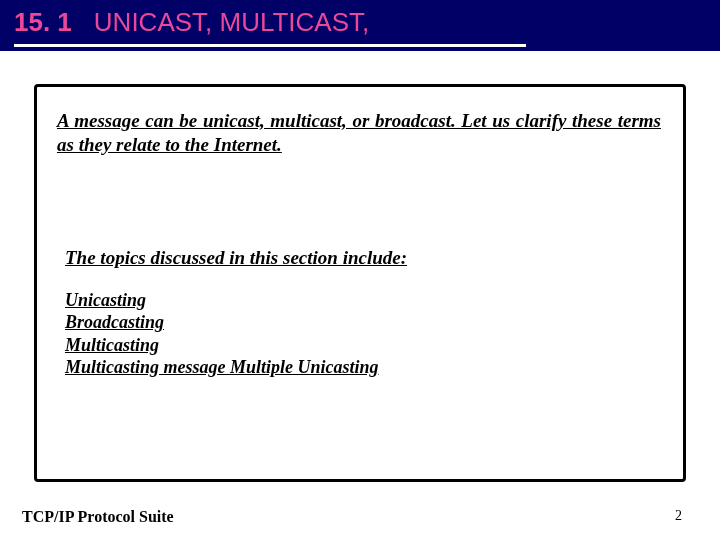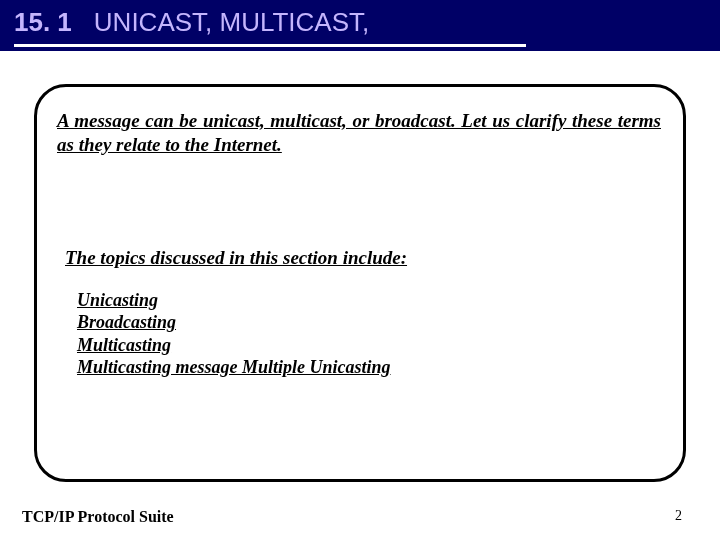--- a/index.html
+++ b/index.html
@@ -6,21 +6,21 @@
   body {
     width: 720px;
     height: 540px;
     background: #fff;
     position: relative;
     font-family: Arial, Helvetica, sans-serif;
     overflow: hidden;
   }
   .header {
     background: #000066;
-    color: #c4b5fd;
+    color: #ec4899;
     padding: 8px 4px 4px 0;
     position: relative;
   }
   .header-inner {
     display: flex;
     align-items: flex-start;
   }
   .section-num {
     font-family: Arial, Helvetica, sans-serif;
     font-weight: bold;
@@ -40,21 +40,21 @@
     background: #fff;
     margin: 6px 190px 0 14px;
   }
   .content-box {
     position: absolute;
     left: 34px;
     top: 84px;
     width: 652px;
     height: 398px;
     border: 3px solid #000;
-    border-radius: 32px;
+    border-radius: 4px;
     padding: 22px 22px 18px 20px;
     background: #fff;
   }
   .intro {
     font-family: "Times New Roman", Times, serif;
     font-style: italic;
     font-weight: bold;
     font-size: 19px;
     line-height: 1.25;
     text-align: justify;
@@ -65,21 +65,21 @@
     font-family: "Times New Roman", Times, serif;
     font-style: italic;
     font-weight: bold;
     font-size: 19px;
     text-decoration: underline;
     margin-bottom: 20px;
     margin-left: 8px;
     margin-top: 44px;
   }
   .topics {
-    margin-left: 20px;
+    margin-left: 8px;
   }
   .topic-item {
     font-family: "Times New Roman", Times, serif;
     font-style: italic;
     font-weight: bold;
     font-size: 18px;
     text-decoration: underline;
     line-height: 1.25;
   }
   .footer-left {

